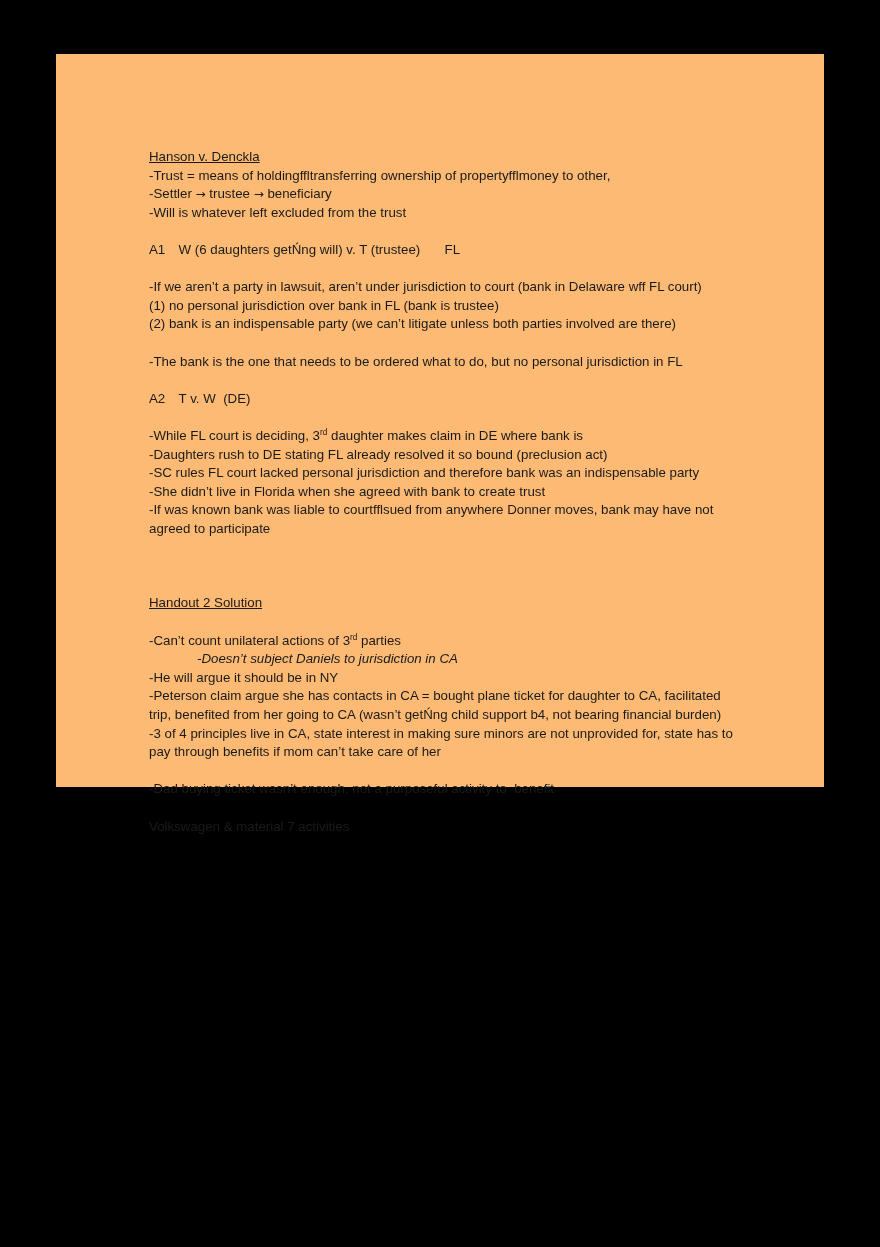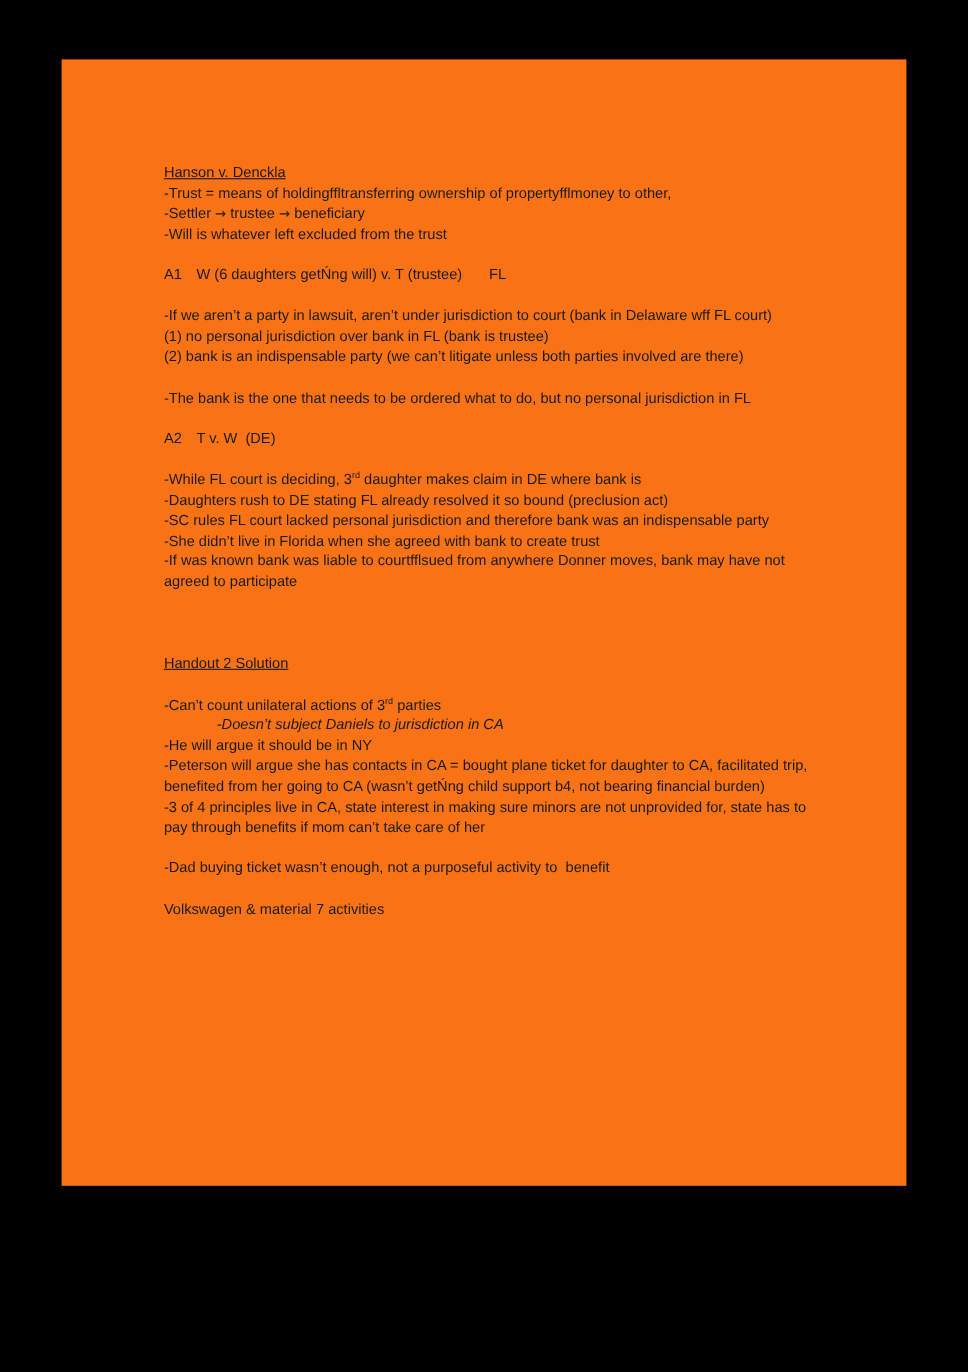--- a/index.html
+++ b/index.html
@@ -11,22 +11,22 @@
     width: 880px;
     height: 1247px;
     font-family: "Liberation Sans", sans-serif;
     overflow: hidden;
   }
   .page {
     position: absolute;
     left: 56px;
     top: 54px;
     width: 768px;
-    height: 1024px;
-    background: #f97316;
+    height: 733px;
+    background: #fdba74;
   }
   .content {
     position: absolute;
     left: 93px;
     top: 94px;
     width: 590px;
     font-size: 13.3px;
     line-height: 18.6px;
     color: #1a1a1a;
   }
@@ -104,21 +104,21 @@
 
     <div class="bigspacer"></div>
 
     <p class="heading">Handout 2 Solution</p>
 
     <div class="spacer"></div>
 
     <p class="line">-Can’t count unilateral actions of 3<sup>rd</sup> parties</p>
     <p class="indent">-Doesn’t subject Daniels to jurisdiction in CA</p>
     <p class="line">-He will argue it should be in NY</p>
-    <p class="line">-Peterson will argue she has contacts in CA = bought plane ticket for daughter to CA, facilitated trip, benefited from her going to CA (wasn’t getŃng child support b4, not bearing financial burden)</p>
+    <p class="line">-Peterson claim argue she has contacts in CA = bought plane ticket for daughter to CA, facilitated trip, benefited from her going to CA (wasn’t getŃng child support b4, not bearing financial burden)</p>
     <p class="line">-3 of 4 principles live in CA, state interest in making sure minors are not unprovided for, state has to pay through benefits if mom can’t take care of her</p>
 
     <div class="spacer"></div>
 
     <p class="line">-Dad buying ticket wasn’t enough, not a purposeful activity to  benefit</p>
 
     <div class="spacer"></div>
 
     <p class="line">Volkswagen &amp; material 7 activities</p>
 

